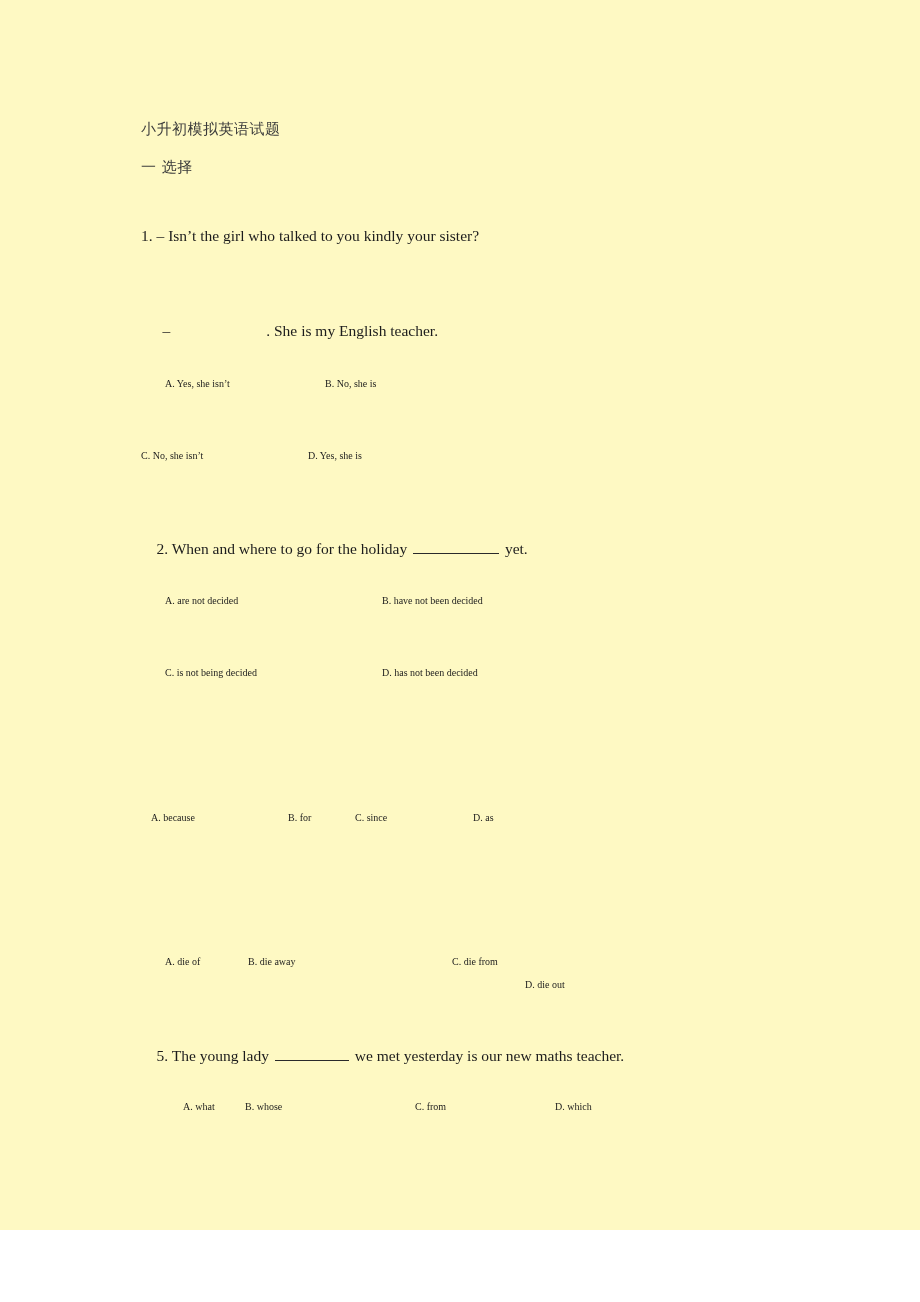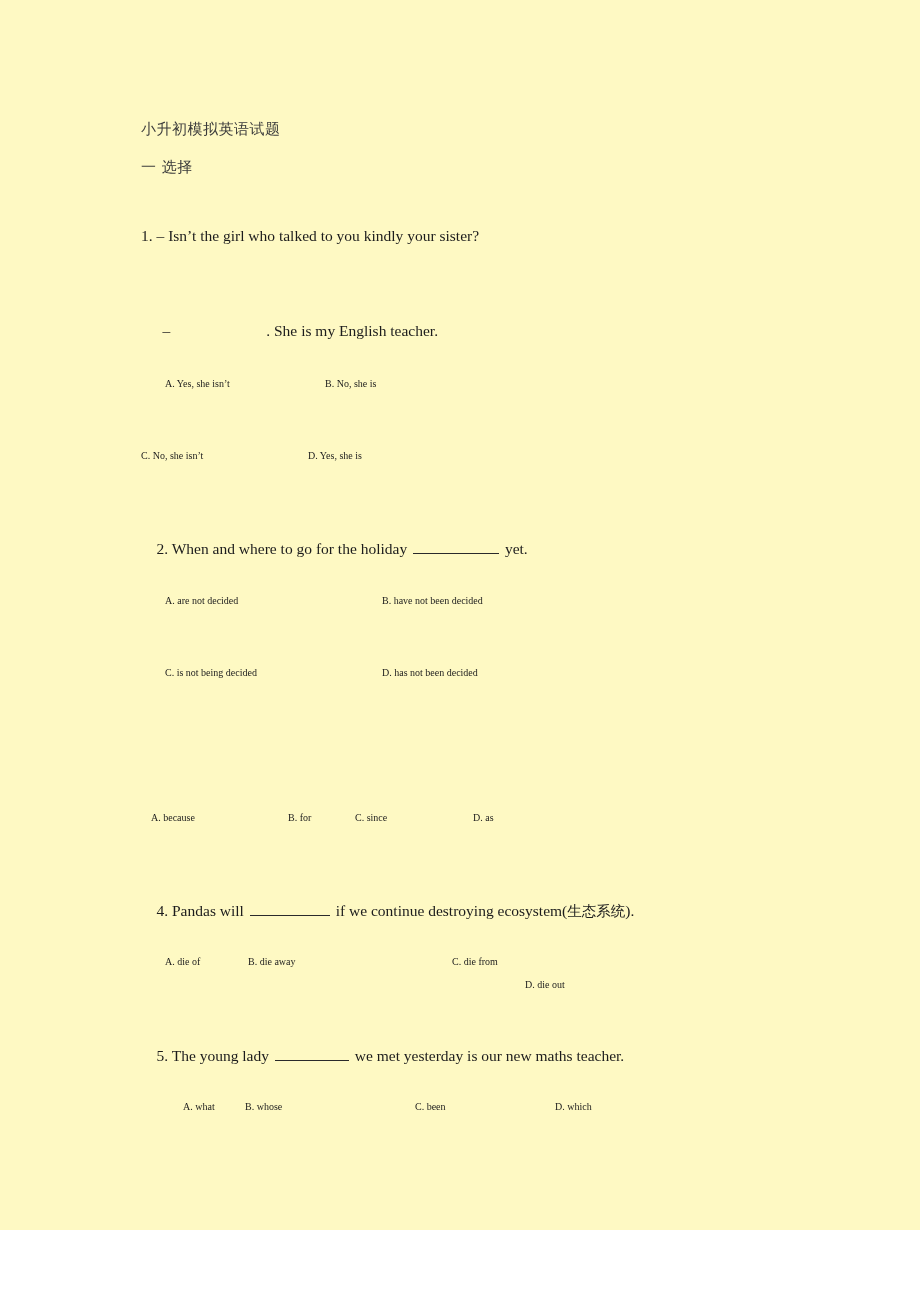--- a/index.html
+++ b/index.html
@@ -86,32 +86,29 @@
   <div class="line opt" style="left:382px; top:591px;">B. have not been decided</div>
   <div class="line opt" style="left:165px; top:663px;">C. is not being decided</div>
   <div class="line opt" style="left:382px; top:663px;">D. has not been decided</div>
 
 
   <div class="line opt" style="left:151px; top:808px;">A. because</div>
   <div class="line opt" style="left:260px; top:808px;margin-left:28px;">B. for</div>
   <div class="line opt" style="left:355px; top:808px;">C. since</div>
   <div class="line opt" style="left:473px; top:808px;">D. as</div>
 
-  <div class="line qtext" style="left:141px; top:880px;">
-    <span>4. Pandas will </span><span class="blank blank-w3"></span><span> if we continue destroying ecosystem(</span><span class="cjk-inline">生态系统</span><span>).</span>
-  </div>
 
   <div class="line opt" style="left:165px; top:952px;">A. die of</div>
   <div class="line opt" style="left:248px; top:952px;">B. die away</div>
   <div class="line opt" style="left:408px; top:952px;margin-left:44px;">C. die from</div>
   <div class="line opt" style="left:525px; top:952px;margin-top:23px;">D. die out</div>
 
   <div class="line qtext" style="left:141px; top:1025px;">
     <span>5. The young lady </span><span class="blank blank-w4"></span><span> we met yesterday is our new maths teacher.</span>
   </div>
 
   <div class="line opt" style="left:165px; top:1097px;margin-left:18px;">A. what</div>
   <div class="line opt" style="left:245px; top:1097px;">B. whose</div>
-  <div class="line opt" style="left:415px; top:1097px;">C. been</div>
+  <div class="line opt" style="left:415px; top:1097px;">C. from</div>
   <div class="line opt" style="left:555px; top:1097px;">D. which</div>
 
 
 </div>
 
 </body></html>

